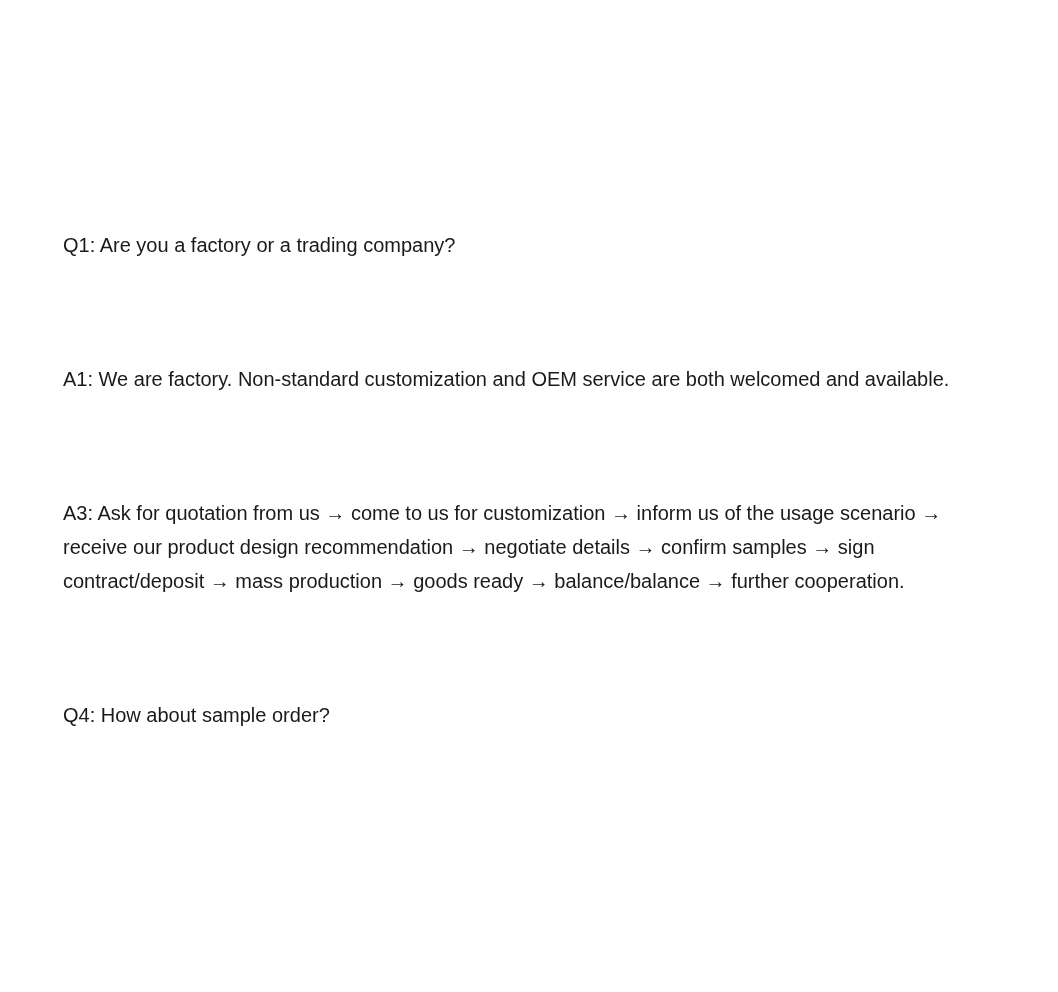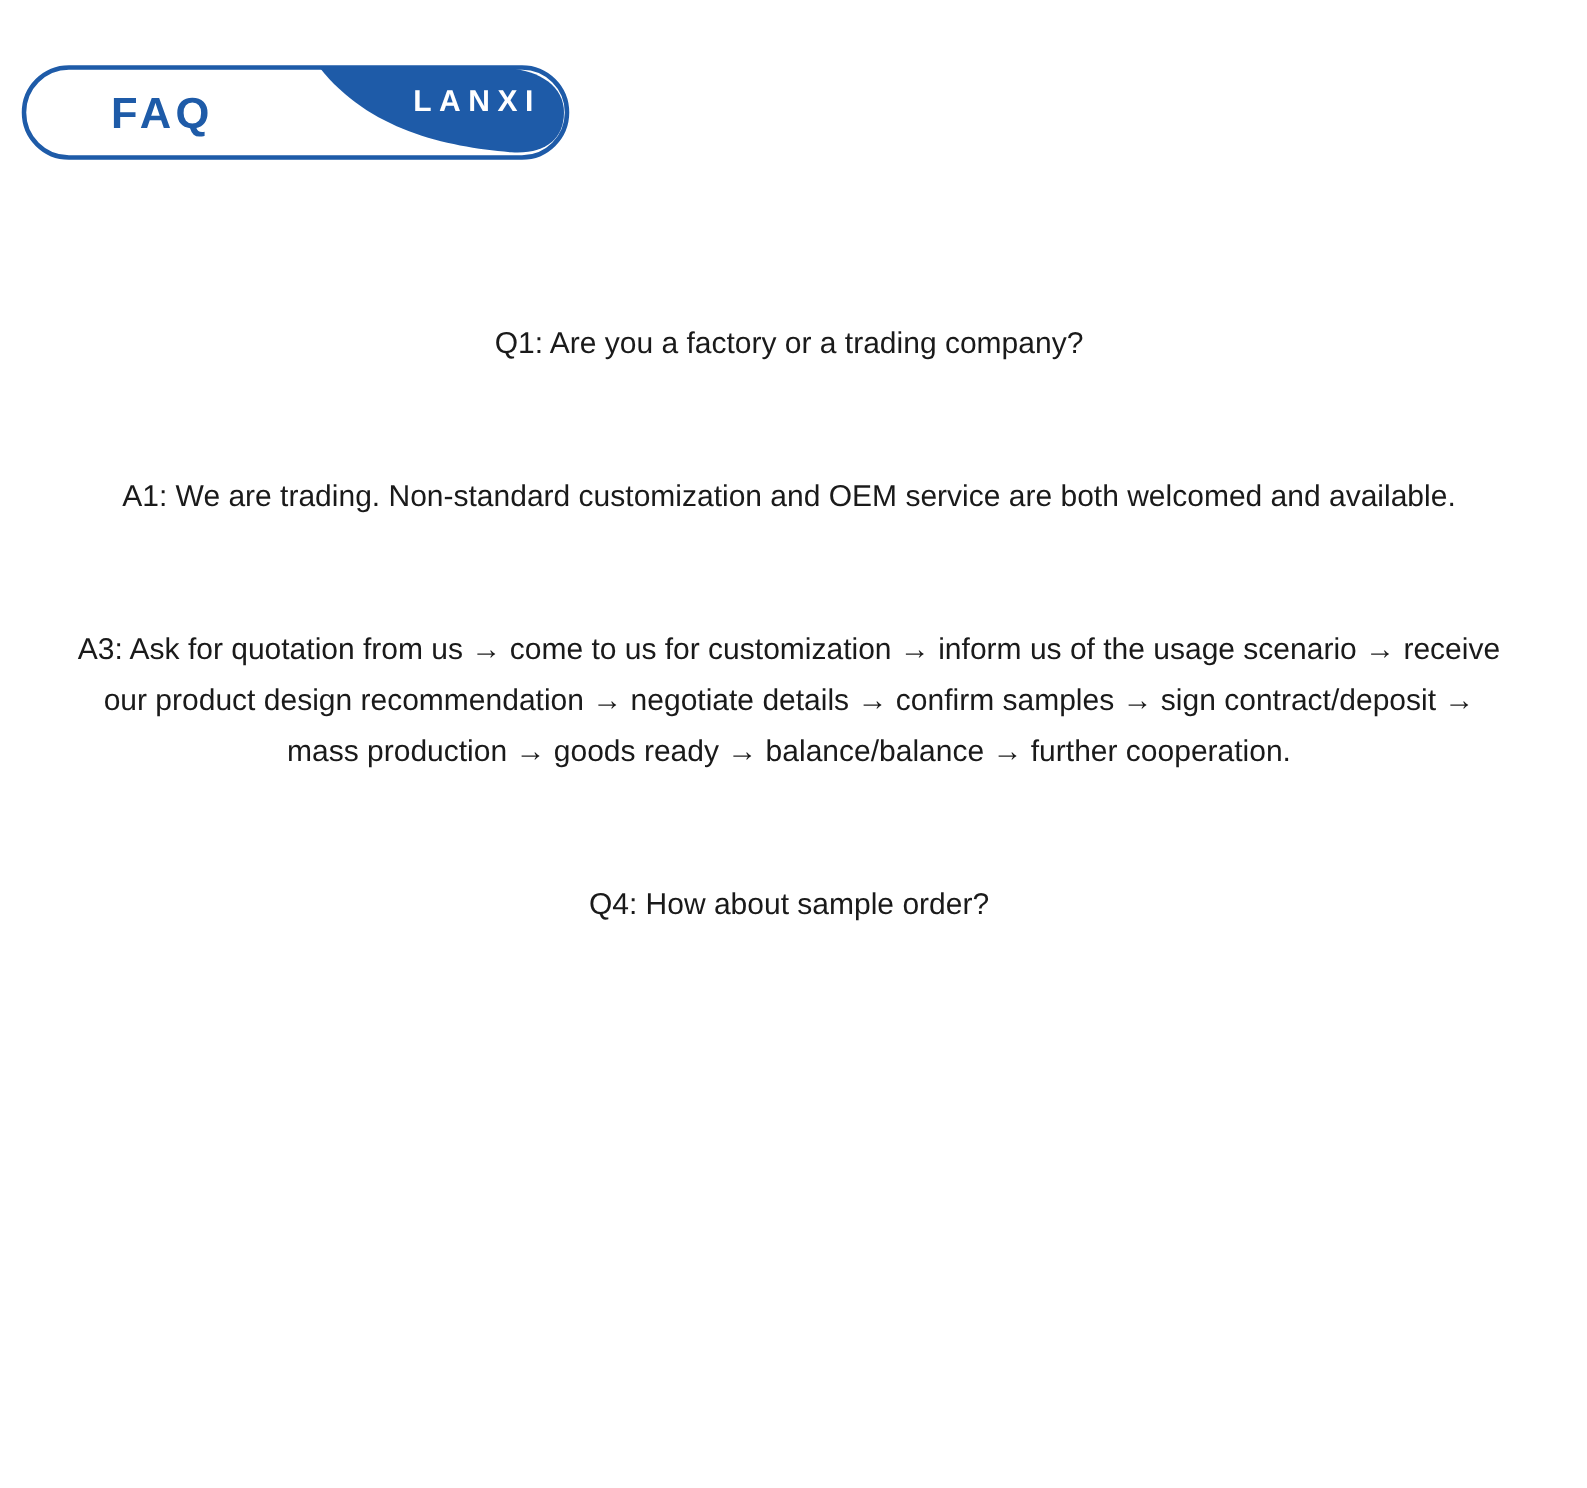--- a/index.html
+++ b/index.html
@@ -25,22 +25,21 @@
     position: absolute;
     left: 47px;
     top: 144px;
     width: 958px;
     font-size: 20px;
     line-height: 34px;
     color: #1a1a1a;
     white-space: pre-wrap;
   }
   .faq-content p {
-    margin: 0;
-    text-align: center;
+    margin: 16px;
   }
   .svg-faq-title {
     font-family: "Liberation Sans", sans-serif;
     font-weight: bold;
     font-size: 29px;
     letter-spacing: 3px;
     fill: #1e5ba8;
   }
   .svg-brand-name {
     font-family: "Liberation Sans", sans-serif;
@@ -48,32 +47,24 @@
     font-size: 20px;
     letter-spacing: 5px;
     fill: #ffffff;
   }
 </style>
 </head>
 <body>
 
 <div class="page">
 
-  <div class="brand-badge">
-    <svg width="366" height="64" viewBox="0 0 366 64" xmlns="http://www.w3.org/2000/svg">
-      <rect x="2" y="2" width="362" height="60" rx="30" ry="30" fill="#ffffff" stroke="#1e5ba8" stroke-width="3"></rect>
-      <path d="M199,2 H318 C343,2 362,13 362,32 C362,50 349,60 327,58.5 C284,55 232,44 199,2 Z" fill="#1e5ba8"></path>
-      <text class="svg-faq-title" x="60" y="42" text-anchor="start"><tspan>FAQ</tspan></text>
-      <text class="svg-brand-name" x="304" y="31" text-anchor="middle"><tspan>LANXI</tspan></text>
-    </svg>
-  </div>
 
   <div class="faq-content">
     <p>Q1: Are you a factory or a trading company?</p>
-    <p>A1: We are trading. Non-standard customization and OEM service are both welcomed and available.</p>
+    <p>A1: We are factory. Non-standard customization and OEM service are both welcomed and available.</p>
     <p>A3: Ask for quotation from us → come to us for customization → inform us of the usage scenario → receive our product design recommendation → negotiate details → confirm samples → sign contract/deposit → mass production → goods ready → balance/balance → further cooperation.</p>
     <p>Q4: How about sample order?</p>
     
     
     
     
     
     
     
     

